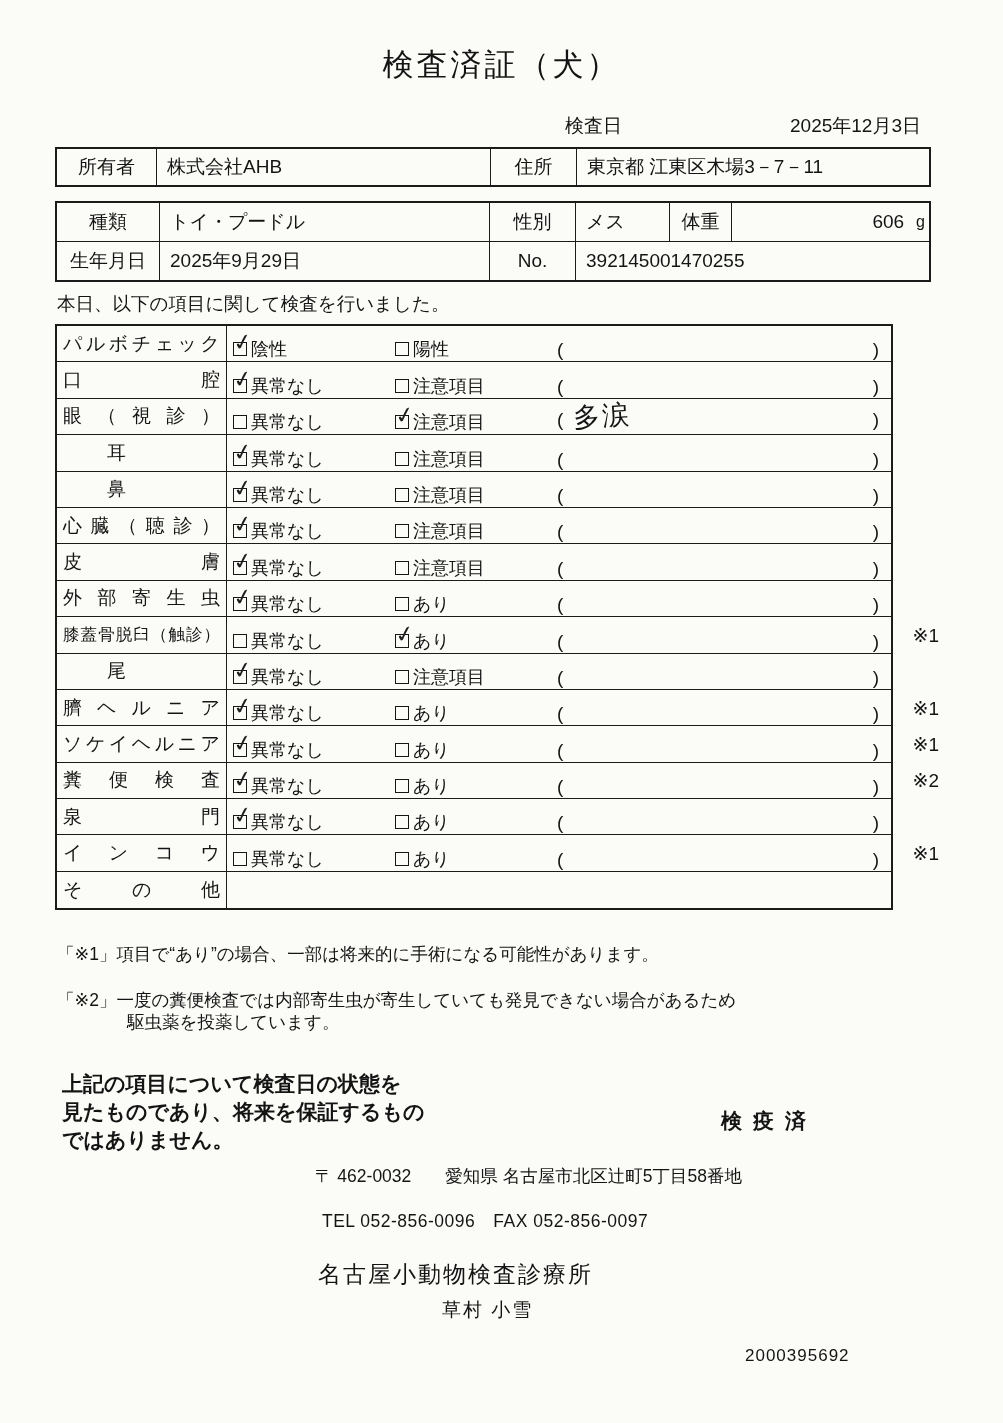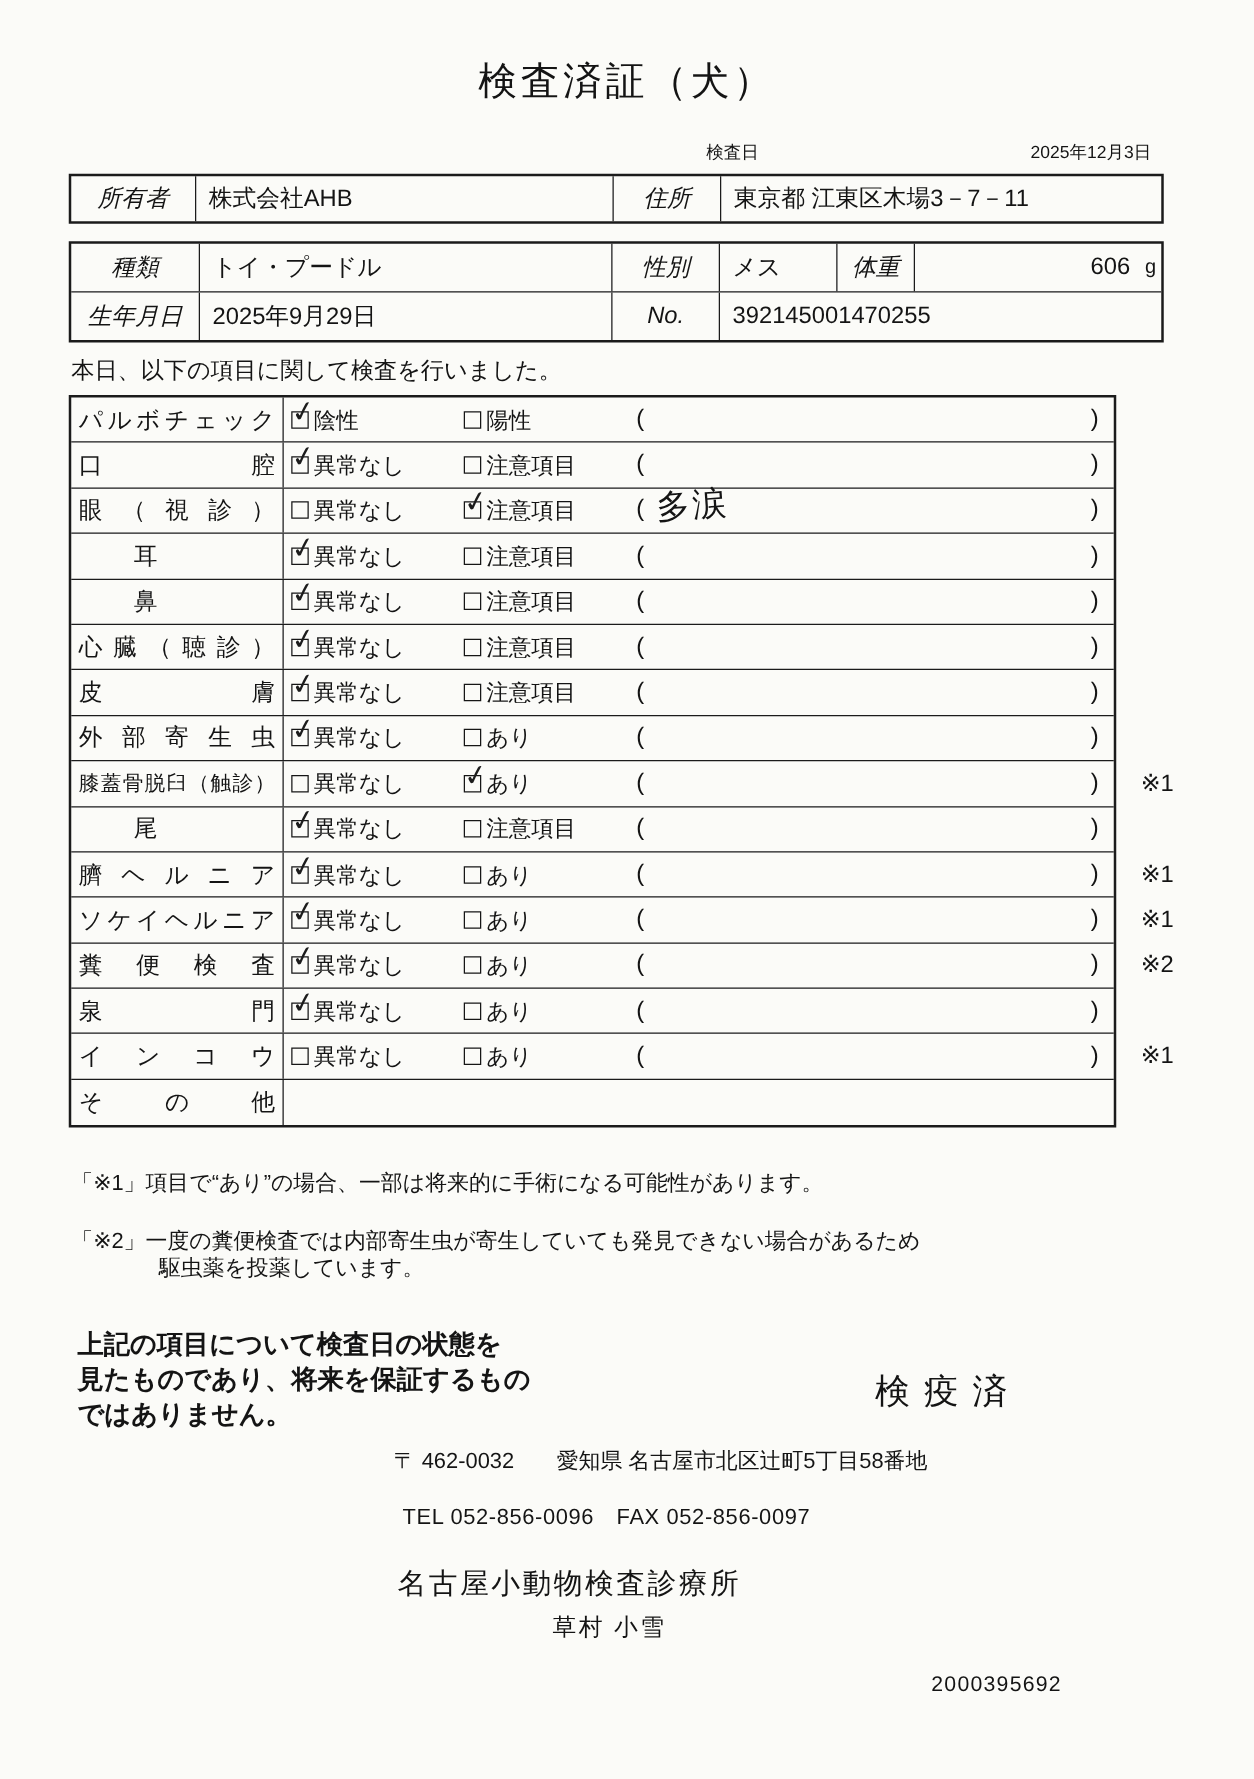--- a/index.html
+++ b/index.html
@@ -8,32 +8,32 @@
     width:1003px; height:1423px;
     background:#fbfbf8;
     color:#141414;
     font-family:"Liberation Sans","DejaVu Sans",sans-serif;
     overflow:hidden;
   }
   .page { position:relative; width:1003px; height:1423px; }
 
   .title { margin:44px 0 0 0; text-align:center; font-size:31px; letter-spacing:3px; font-weight:500; }
 
-  .date-row { margin:27px 0 0 565px; width:356px; display:flex; justify-content:space-between; font-size:14px;text-align:right; }
+  .date-row { margin:27px 0 0 565px; width:356px; display:flex; justify-content:space-between; font-size:19px;text-align:right; }
 
   .tbl { margin-left:55px; width:876px; border:2px solid #1b1b1b; }
   .grid { display:grid; }
   .cell {
     border-right:1.5px solid #1b1b1b;
     display:flex; align-items:center;
     min-height:36px; font-size:19px; padding:0 10px;
     white-space:nowrap; overflow:visible;
   }
   .cell:last-child { border-right:none; }
-  .cell.lab { justify-content:center; padding:0 2px;font-style:italic; }
+  .cell.lab { justify-content:center; padding:0 2px; }
   .tbl-a { margin-top:8px; }
   .tbl-a .grid { grid-template-columns:100px 334px 86px 1fr; }
   .tbl-a .cell { min-height:36px; }
   .tbl-b { margin-top:14px; }
   .tbl-b .row1 { grid-template-columns:103px 330px 86px 94px 62px 1fr; border-bottom:1.5px solid #1b1b1b; }
   .tbl-b .row2 { grid-template-columns:103px 330px 86px 1fr; }
   .tbl-b .cell { min-height:38px; }
   .cell.num { justify-content:flex-end; padding-right:4px; }
   .unit { font-size:16px; margin-left:12px; }
 
@@ -43,21 +43,21 @@
   .chk-row { position:relative; display:flex; align-items:stretch; height:36.4px; border-bottom:1.5px solid #1b1b1b; }
   .chk-row:last-child { border-bottom:none; }
   .chk-label {
     width:170px; flex:none;
     border-right:1.5px solid #1b1b1b;
     display:flex; align-items:center; justify-content:space-between;
     padding:0 6px; font-size:19px;
   }
   .chk-label.tight { font-size:16.5px; }
   .chk-label.single { justify-content:flex-start; padding-left:50px; }
-  .chk-body { flex:1; display:flex; align-items:center; padding:0 12px 0 6px; font-size:18px; }
+  .chk-body { flex:1; display:flex; align-items:flex-end; padding:0 12px 0 6px; font-size:18px;gap:24px; }
   .opt { display:flex; align-items:center; width:138px; flex:none; }
   .box { width:14px; height:14px; border:1.6px solid #161616; margin-right:4px; position:relative; flex:none; background:transparent; }
   .box.checked::after {
     content:"✓";
     position:absolute; left:-1px; top:-12px;
     font-size:23px; line-height:1; color:#1c1c1c;
     transform:rotate(-10deg);
   }
   .parens { flex:1; display:flex; align-items:center; font-size:19px; }
   .note {
@@ -65,21 +65,21 @@
     font-size:27px; letter-spacing:2px;
     transform:rotate(-4deg);
   }
   .paren-close { margin-left:auto; }
   .row-mark { position:absolute; right:-48px; top:50%; transform:translateY(-50%); font-size:19px; white-space:nowrap; }
 
   .footnotes { margin:10px 0 0 57px; font-size:17.5px; line-height:1.3; white-space:pre-line; }
 
   .bottom-row { margin:13px 0 0 62px; width:755px; display:flex; justify-content:space-between; align-items:center; }
   .disclaimer { font-size:21px; font-weight:700; line-height:1.33; white-space:pre-line; }
-  .stamp { font-size:28px; font-weight:400; letter-spacing:11px; margin-top:18px; white-space:nowrap; }
+  .stamp { font-size:21px; font-weight:700; letter-spacing:11px; margin-top:18px; white-space:nowrap; }
 
   .addr { margin:10px 16px 0 315px; font-size:17.5px; }
   .addr .gap { display:inline-block; width:34px; }
   .telfax { margin:23px 0 0 322px; font-size:17.5px; letter-spacing:0.5px; }
   .telfax .gap { display:inline-block; width:18px; }
   .clinic-name { margin:27px 0 0 318px; font-size:23px; letter-spacing:2px; }
   .person { margin:7px 0 0 442px; font-size:19px; letter-spacing:2px; }
   .serial { margin:23px 0 0 745px; font-size:17px; letter-spacing:1px; }
 </style>
 </head>

